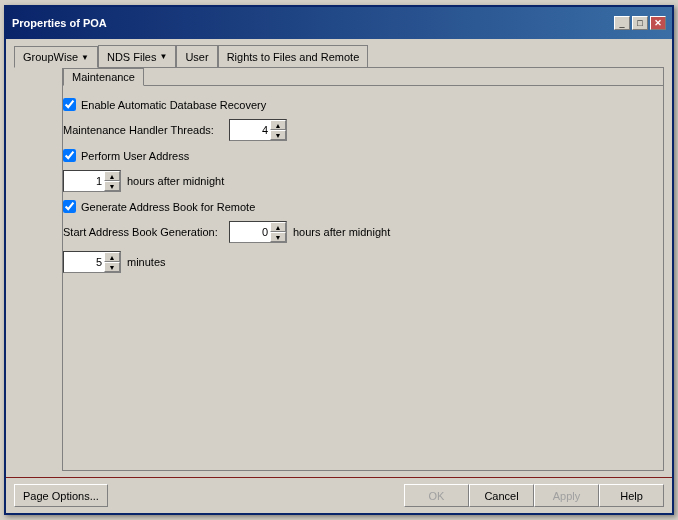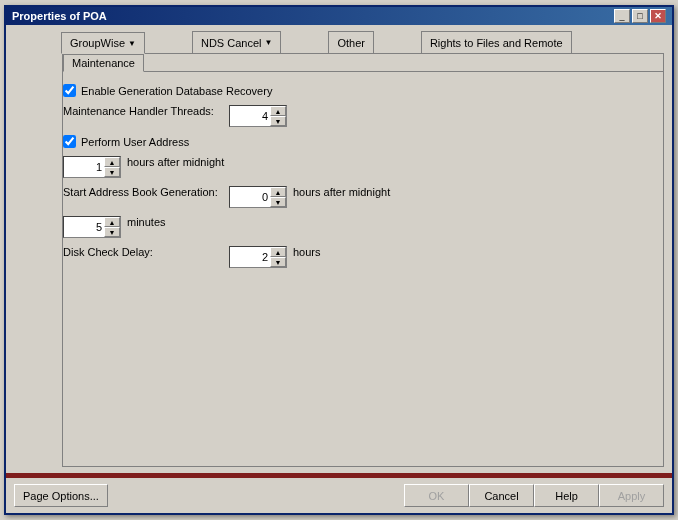--- a/index.html
+++ b/index.html
@@ -22,21 +22,21 @@
       border: 2px solid #0a246a;
       border-top: 2px solid #0a246a;
       display: flex;
       flex-direction: column;
       box-shadow: 2px 2px 5px rgba(0,0,0,0.4);
     }
 
     .title-bar {
       background: linear-gradient(to right, #0a246a, #3a6ea5);
       color: white;
-      padding: 9px 6px;
+      padding: 16px 6px;
       display: flex;
       align-items: center;
       justify-content: space-between;
       height: 16px;
       flex-shrink: 0;
     }
 
     .title-bar-text {
       font-size: 11px;
       font-weight: bold;
@@ -88,21 +88,20 @@
       border: 1px solid #808080;
       border-bottom: none;
       padding: 2px 8px;
       cursor: pointer;
       font-size: 11px;
       height: 22px;
       display: flex;
       align-items: center;
       white-space: nowrap;
       position: relative;
-      margin-left: 47px;
     }
 
     .tab.active {
       background: #d4d0c8;
       z-index: 2;
       border-bottom: 1px solid #d4d0c8;
       margin-bottom: -1px;
     }
 
     .tab.dropdown {
@@ -132,20 +131,21 @@
       gap: 5px;
     }
 
     .checkbox-row input[type="checkbox"] {
       width: 13px;
       height: 13px;
     }
 
     .field-row {
       display: flex;
+      align-items: center;
       margin-bottom: 8px;
       gap: 6px;
     }
 
     .field-label {
       min-width: 160px;
       text-align: left;
       color: #000;
     }
 
@@ -194,21 +194,21 @@
       line-height: 1;
       padding: 0;
     }
 
     
     .bottom-bar {
       display: flex;
       align-items: center;
       justify-content: space-between;
       padding: 6px 8px;
-      border-top: 5px solid #7f1d1d;
+      border-top: 1px solid #7f1d1d;
       flex-shrink: 0;
       background: #d4d0c8;
     }
 
     .bottom-right {
       display: flex;
     }
 
     .btn {
       min-width: 65px;
@@ -250,43 +250,43 @@
   </div>
 
   <div class="window-content">
 
     <div class="tab-bar">
       <div class="tab dropdown active">
         <span>GroupWise</span>
         <span class="tab-dropdown-arrow">▼</span>
       </div>
       <div class="tab dropdown">
-        <span>NDS Cancel</span>
+        <span>NDS Files</span>
         <span class="tab-dropdown-arrow">▼</span>
       </div>
       <div class="tab">
-        <span>Other</span>
+        <span>User</span>
       </div>
       <div class="tab">
         <span>Rights to Files and Remote</span>
       </div>
     </div>
 
     <div class="tab-panel">
 
       <div style="margin-bottom: 12px;">
         <div style="display: inline-block; background: #d4d0c8; border: 1px solid #808080; border-bottom: 1px solid #d4d0c8; padding: 2px 8px; margin-bottom: -1px; position: relative; z-index: 2; font-size: 11px;">
           <span>Maintenance</span>
         </div>
         <div style="border-top: 1px solid #808080; margin-top: 0;"></div>
       </div>
 
       <div class="checkbox-row">
         <input type="checkbox" checked="" style="">
-        <label>Enable Generation Database Recovery</label>
+        <label>Enable Automatic Database Recovery</label>
       </div>
 
       <div class="field-row">
         <span class="field-label">Maintenance Handler Threads:</span>
         <div class="spinner-container">
           <input type="text" class="spinner-input" value="4" style="">
           <div class="spinner-buttons">
             <button class="spinner-btn">▲</button>
             <button class="spinner-btn">▼</button>
           </div>
@@ -302,20 +302,24 @@
         <div class="spinner-container">
           <input type="text" class="spinner-input" value="1" style="">
           <div class="spinner-buttons">
             <button class="spinner-btn">▲</button>
             <button class="spinner-btn">▼</button>
           </div>
         </div>
         <span class="field-suffix">hours after midnight</span>
       </div>
 
+      <div class="checkbox-row">
+        <input type="checkbox" checked="" style="">
+        <label>Generate Address Book for Remote</label>
+      </div>
 
       <div class="field-row">
         <span class="field-label">Start Address Book Generation:</span>
         <div class="spinner-container">
           <input type="text" class="spinner-input" value="0" style="">
           <div class="spinner-buttons">
             <button class="spinner-btn">▲</button>
             <button class="spinner-btn">▼</button>
           </div>
         </div>
@@ -326,37 +330,26 @@
         <div class="spinner-container">
           <input type="text" class="spinner-input" value="5" style="">
           <div class="spinner-buttons">
             <button class="spinner-btn">▲</button>
             <button class="spinner-btn">▼</button>
           </div>
         </div>
         <span class="field-suffix">minutes</span>
       </div>
 
-      <div class="field-row">
-        <span class="field-label">Disk Check Delay:</span>
-        <div class="spinner-container">
-          <input type="text" class="spinner-input" value="2" style="">
-          <div class="spinner-buttons">
-            <button class="spinner-btn">▲</button>
-            <button class="spinner-btn">▼</button>
-          </div>
-        </div>
-        <span class="field-suffix">hours</span>
-      </div>
 
     </div>
   </div>
 
   <div class="bottom-bar">
     <button class="btn page-options">Page Options...</button>
     <div class="bottom-right">
       <button class="btn disabled">OK</button>
       <button class="btn">Cancel</button>
+      <button class="btn disabled">Apply</button>
       <button class="btn">Help</button>
-      <button class="btn disabled">Apply</button>
     </div>
   </div>
 </div>
 
 </body></html>

